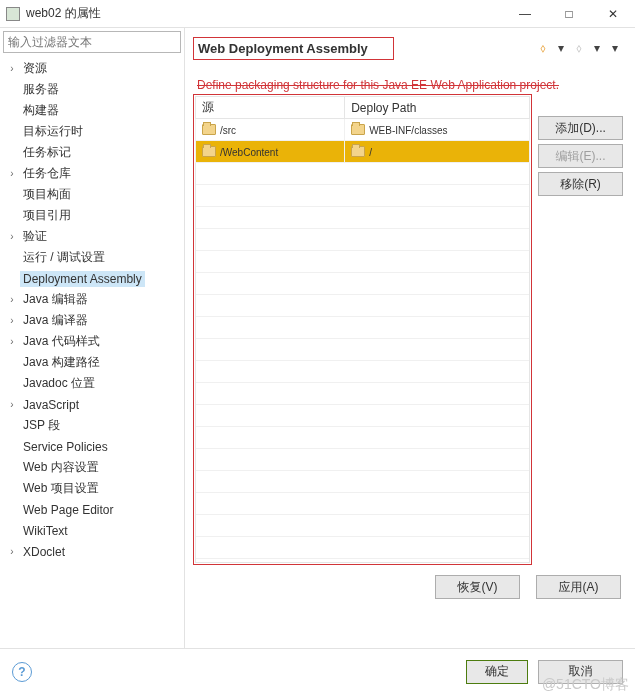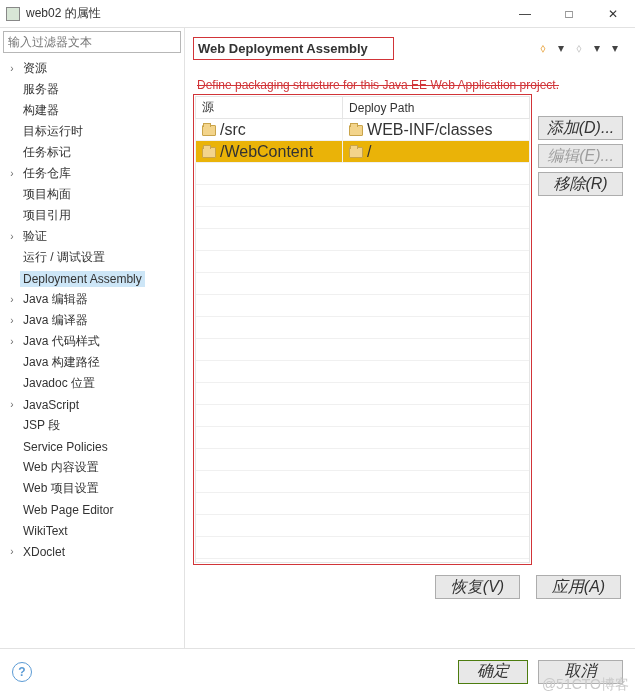--- a/index.html
+++ b/index.html
@@ -19,26 +19,26 @@
   .rightcol { flex: 1; display: flex; flex-direction: column; padding: 4px 12px 0 8px; position: relative; }
   .page-header { display: flex; align-items: center; height: 32px; }
   .page-title { font-weight: bold; font-size: 13px; border: 1px solid #d13438; padding: 3px 25px 3px 4px; color: #333; }
   .nav-icons { margin-left: auto; display: flex; gap: 2px; align-items:center; }
   .nav-icons span { width: 16px; height: 16px; display:flex; align-items:center; justify-content:center; font-size:12px;}
   .desc { color: #d13438; font-size: 12px; text-decoration: line-through; margin: 14px 0 2px 4px; }
   .content-area { display: flex; gap: 6px; }
   .table-wrap { flex: 1; border: 1px solid #d13438; padding: 1px; }
   .tbl { width: 100%; border-collapse: collapse; background: #fff; }
   .tbl th { text-align: left; font-weight: normal; height: 22px; padding-left: 6px; border: 1px solid #e5e5e5; background: #fff; font-size:12px;}
-  .tbl td { height: 22px; padding-left: 6px; border: 1px solid #f0f0f0; font-size:16px; }
+  .tbl td { height: 22px; padding-left: 6px; border: 1px solid #f0f0f0; font-size:10px; }
   .tbl tr.sel td { background: #eab308; }
   .folder-ico { display:inline-block; width: 14px; height: 11px; background: #f3d48b; border: 1px solid #c9a44b; border-radius: 1px; vertical-align: -1px; margin-right: 4px; position:relative;}
   .folder-ico:before{content:"";position:absolute;top:-3px;left:0;width:6px;height:3px;background:#f3d48b;border:1px solid #c9a44b;border-bottom:none;}
   .side-buttons { width: 85px; display: flex; flex-direction: column; gap: 4px; padding-top: 22px; }
-  .btn { height: 24px; border: 1px solid #adadad; background: #e8e8e8; font-size: 16px; display:flex; align-items:center; justify-content:center; cursor:default;font-style:italic;}
+  .btn { height: 24px; border: 1px solid #adadad; background: #e8e8e8; font-size: 12px; display:flex; align-items:center; justify-content:center; cursor:default;}
   .btn.disabled { color: #9e9e9e; }
   .btn.primary { border: 1px solid #4d7c0f; padding:0 18px;}
   .empty-rows { height: 400px; border:1px solid #e5e5e5; border-top:none;}
   .restore-row { display:flex; justify-content:flex-end; gap:16px; padding: 10px 2px 0 0; }
   .footer { height: 46px; border-top: 1px solid #e2e2e2; display: flex; align-items: center; padding: 0 12px; }
   .help { width:20px; height:20px; border:1.5px solid #5b9bd5; border-radius:50%; color:#5b9bd5; display:flex;align-items:center;justify-content:center; font-weight:bold;}
   .footer-space { flex:1; }
   .watermark { position:absolute; right:6px; bottom:2px; color:#c9c9c9; font-size:14px;}
   .back-arrow{color:#e8a33d;} .fwd-arrow{color:#c4c4c4;} .menu-caret{color:#444;}
   .stripes { background: repeating-linear-gradient(#fff, #fff 21px, #f0f0f0 21px, #f0f0f0 22px); }

